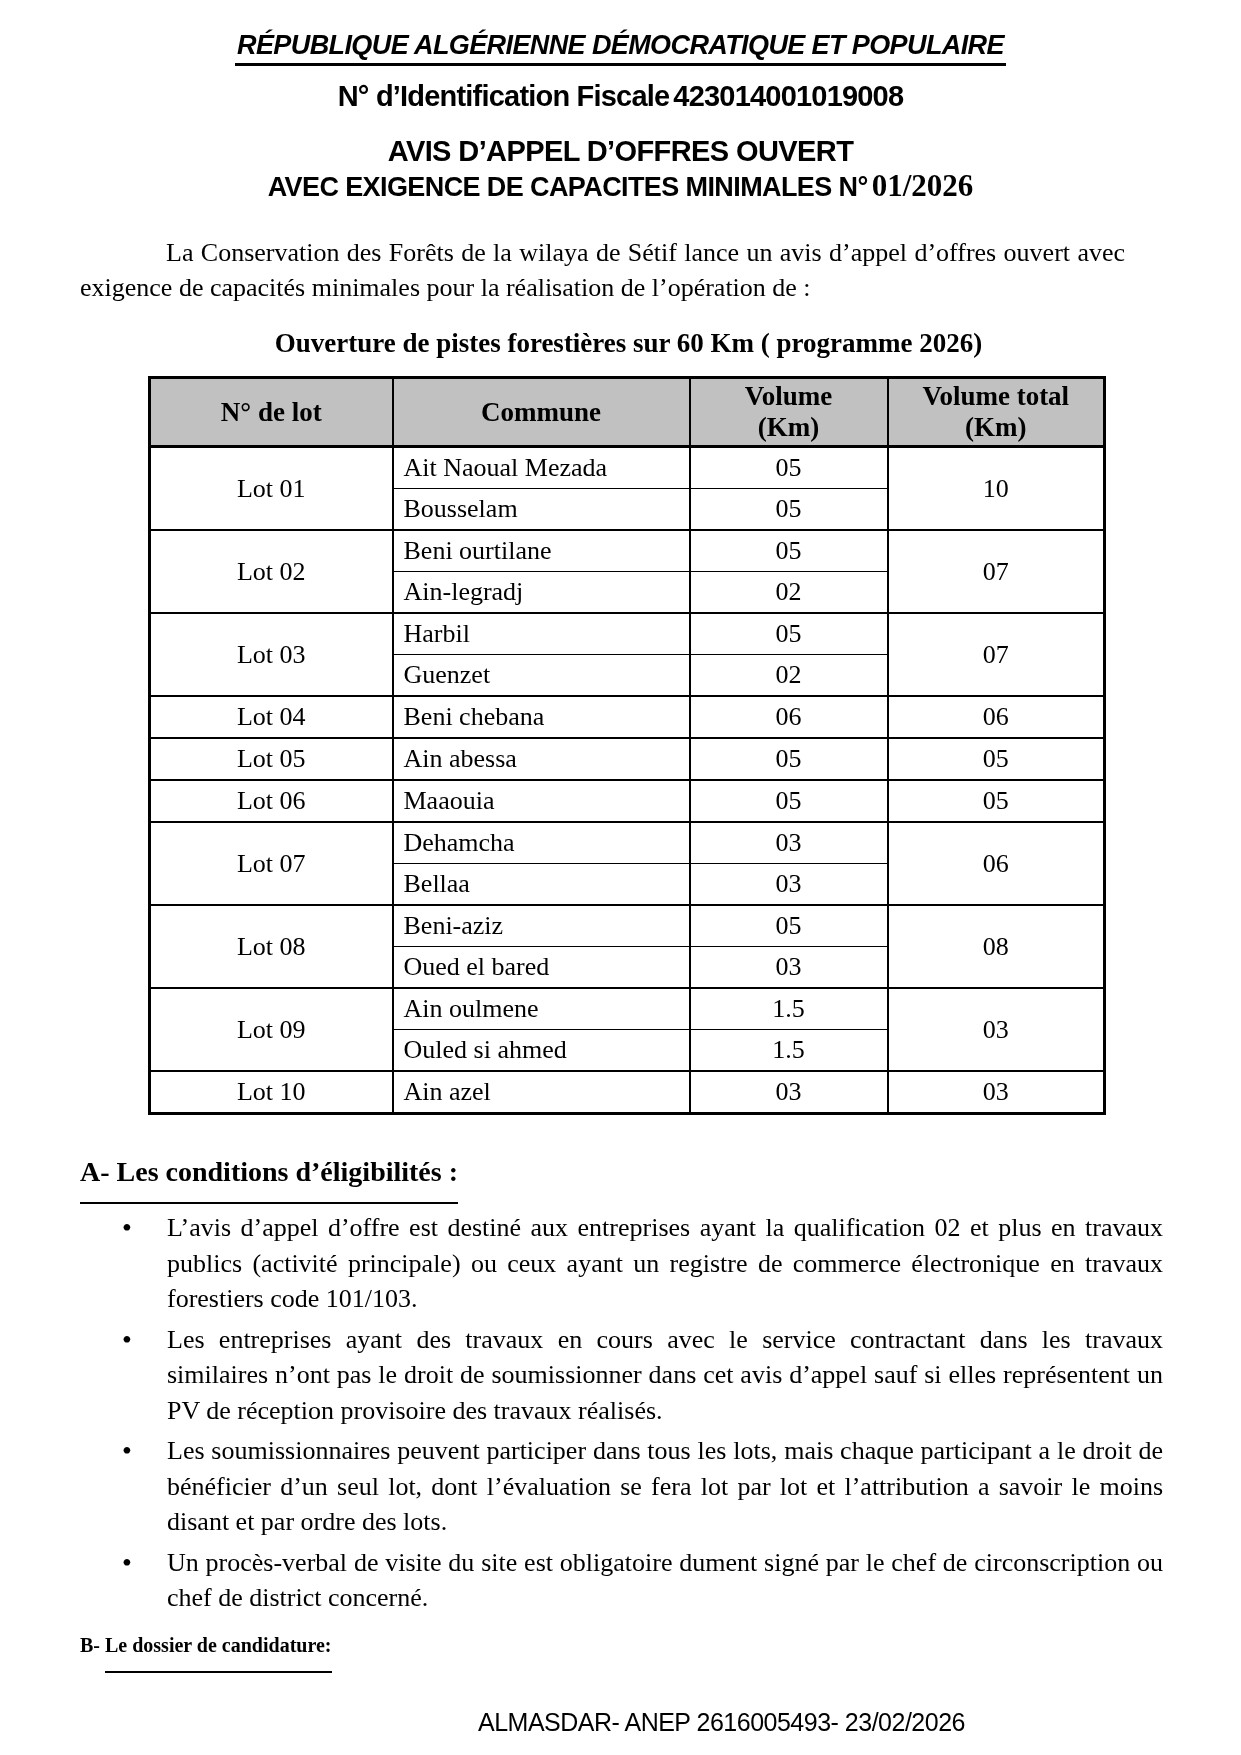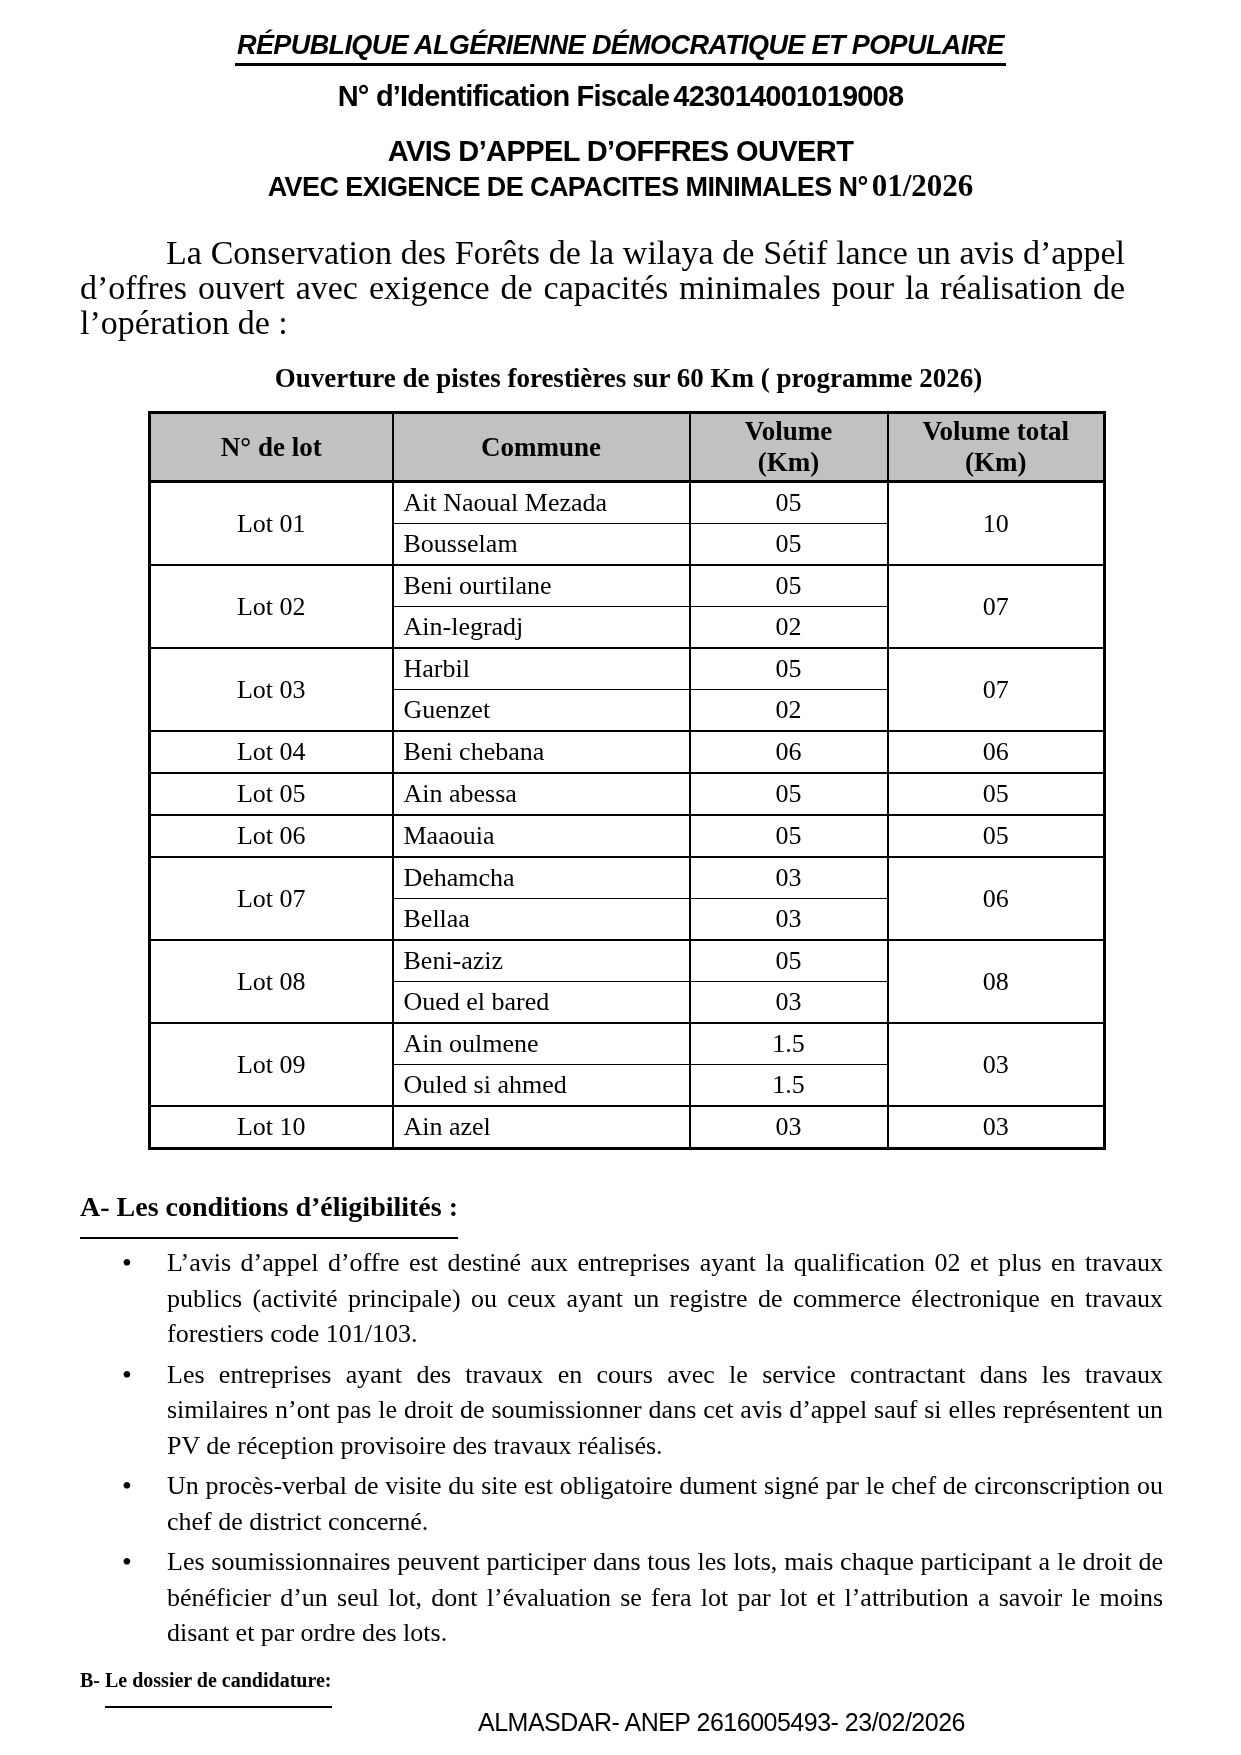--- a/index.html
+++ b/index.html
@@ -55,21 +55,21 @@
     letter-spacing: -0.6px;
   }
   .notice-number {
     font-family: "Liberation Serif", serif;
     font-weight: 700;
     font-size: 31px;
   }
   
   .intro {
     margin: 26px 116px 0 80px;
-    font-size: 34px;
+    font-size: 26px;
     line-height: 35px;
     text-align: justify;
     text-indent: 86px;
   }
   
   .table-title {
     margin-top: 22px;
     text-align: center;
     font-weight: 700;
     font-size: 27px;
@@ -303,22 +303,22 @@
       </tbody>
   </table>
 
   <div class="sec-a-heading">
     <span class="u">A- Les conditions d’éligibilités :</span>
   </div>
 
   <ul class="bullets">
       <li>L’avis d’appel d’offre est destiné aux entreprises ayant la qualification 02 et plus en travaux publics (activité principale) ou ceux ayant un registre de commerce électronique en travaux forestiers code 101/103.</li>
       <li>Les entreprises ayant des travaux en cours avec le service contractant dans les travaux similaires n’ont pas le droit de soumissionner dans cet avis d’appel sauf si elles représentent un PV de réception provisoire des travaux réalisés.</li>
+      <li>Les soumissionnaires peuvent participer dans tous les lots, mais chaque participant a le droit de bénéficier d’un seul lot, dont l’évaluation se fera lot par lot et l’attribution a savoir le moins disant et par ordre des lots.</li>
       <li>Un procès-verbal de visite du site est obligatoire dument signé par le chef de circonscription ou chef de district concerné.</li>
-      <li>Les soumissionnaires peuvent participer dans tous les lots, mais chaque participant a le droit de bénéficier d’un seul lot, dont l’évaluation se fera lot par lot et l’attribution a savoir le moins disant et par ordre des lots.</li>
     </ul>
 
   <div class="sec-b-heading">
     <span>B-</span>
     <span class="u">Le dossier de candidature:</span>
   </div>
 
 
   <div class="footer">ALMASDAR- ANEP 2616005493- 23/02/2026</div>
 

